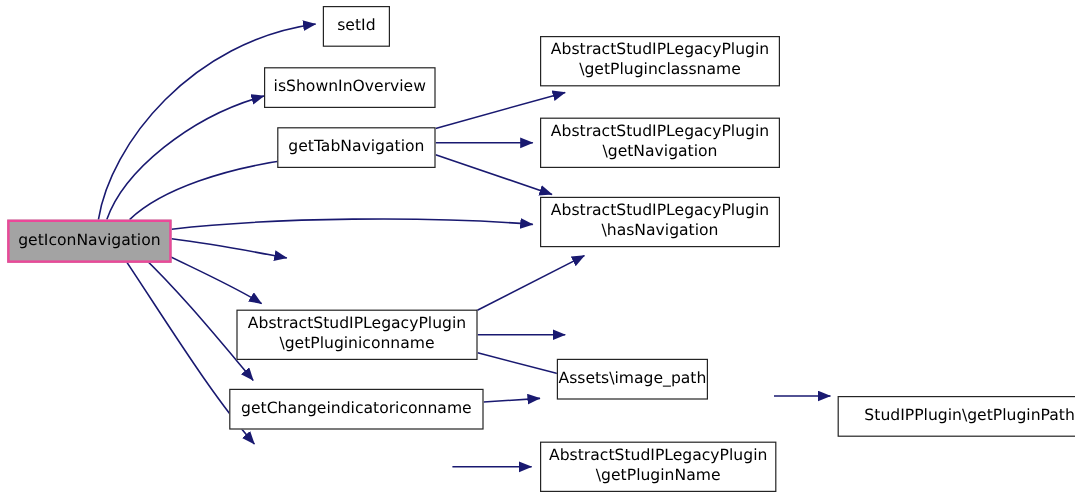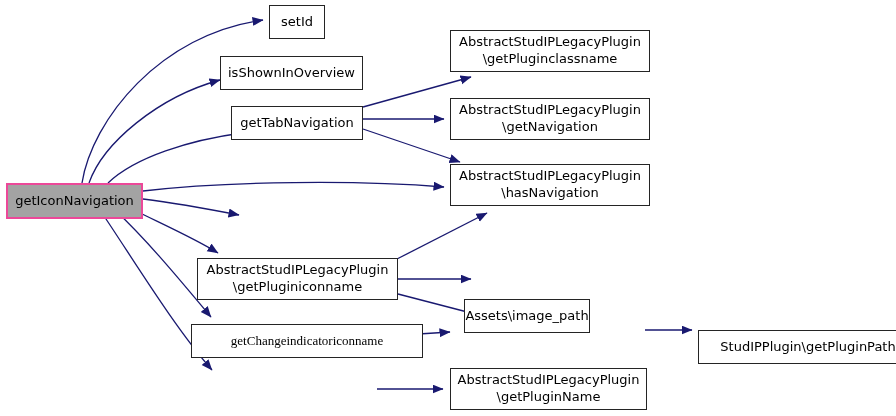--- a/index.html
+++ b/index.html
@@ -68,21 +68,21 @@
   <div class="node" style="left:269px;top:5px;width:56px;height:26px;">setId</div>
 
   <div class="node" style="left:220px;top:56px;width:143px;height:26px;">isShownInOverview</div>
 
   <div class="node" style="left:231px;top:106px;width:132px;height:26px;">getTabNavigation</div>
 
 
   <div class="node" style="left:197px;top:258px;width:201px;height:42px;">AbstractStudIPLegacyPlugin
 \getPluginiconname</div>
 
-  <div class="node" style="left:191px;top:324px;width:232px;height:26px;font-family:Liberation Serif, serif;">getChangeindicatoriconname</div>
+  <div class="node" style="left:191px;top:324px;width:212px;height:26px;">getChangeindicatoriconname</div>
 
 
   <div class="node" style="left:450px;top:30px;width:200px;height:42px;">AbstractStudIPLegacyPlugin
 \getPluginclassname</div>
 
   <div class="node" style="left:450px;top:98px;width:200px;height:42px;">AbstractStudIPLegacyPlugin
 \getNavigation</div>
 
   <div class="node" style="left:450px;top:164px;width:200px;height:42px;">AbstractStudIPLegacyPlugin
 \hasNavigation</div>

